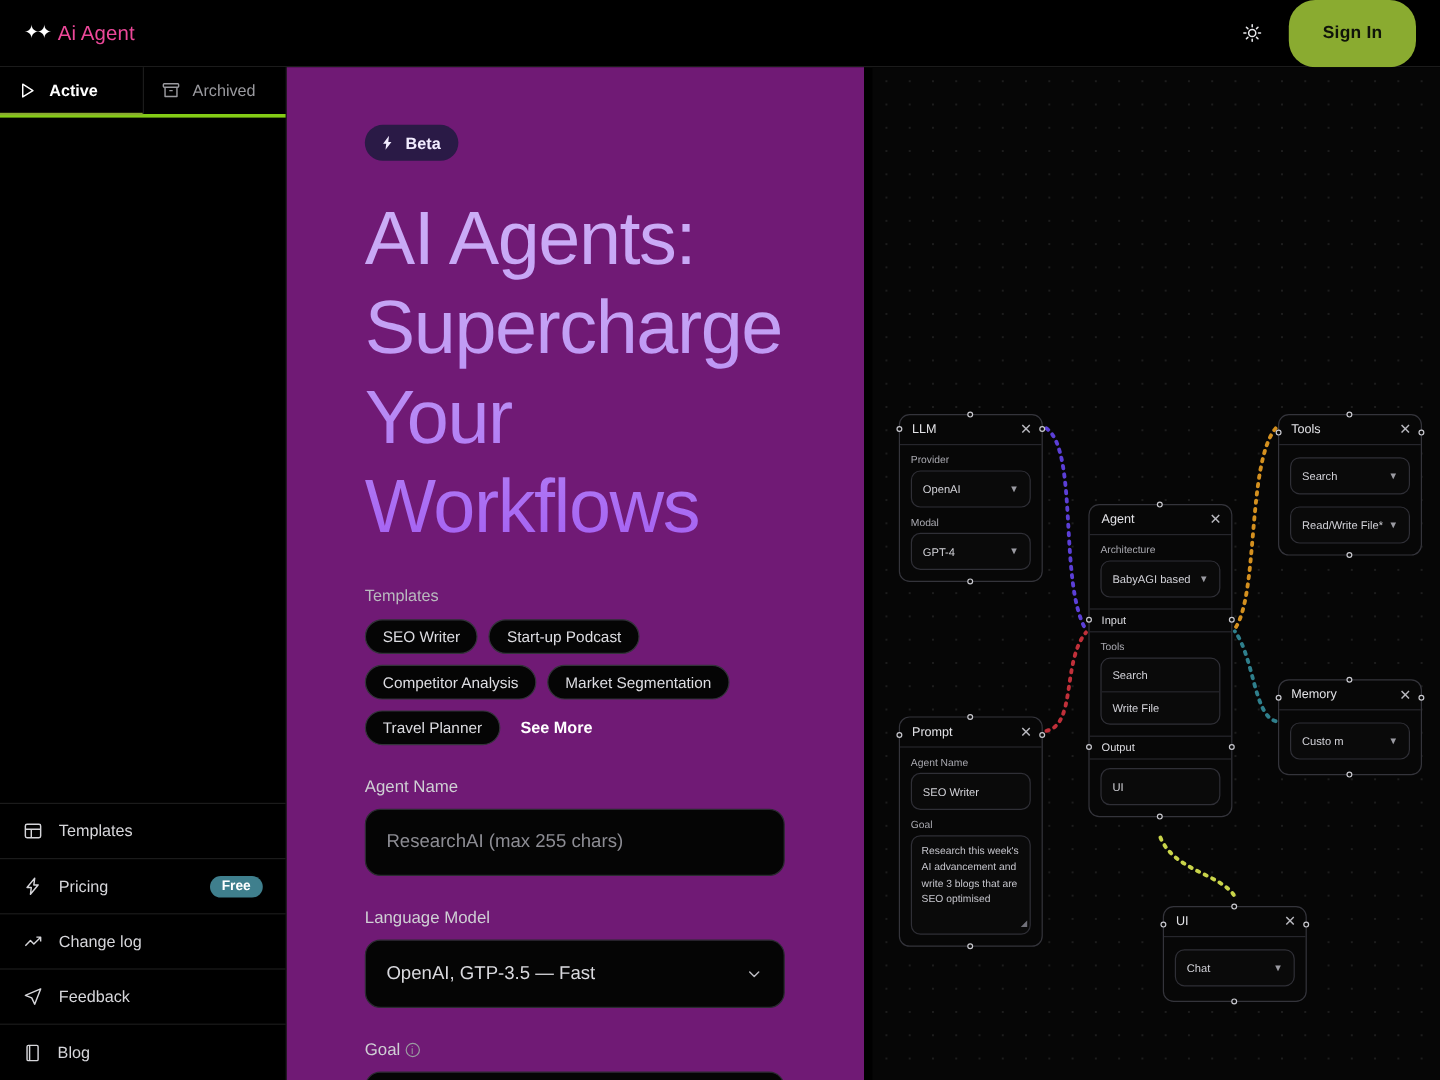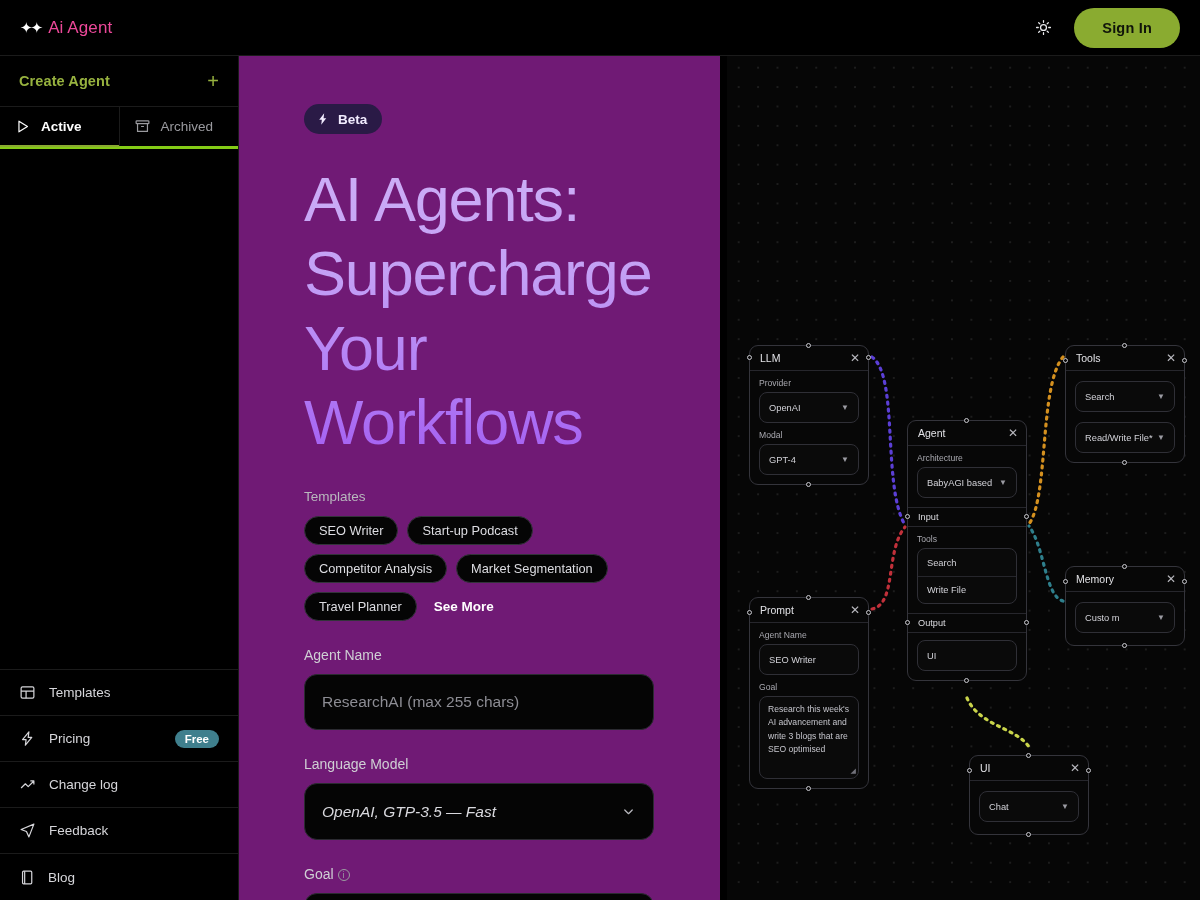--- a/index.html
+++ b/index.html
@@ -22,21 +22,21 @@
   .brand { display: flex; align-items: center; gap: 7px; }
   .brand-sparkles { font-size: 15px; color: #ffffff; letter-spacing: -2px; line-height: 1; }
   .brand-name { font-size: 17px; font-weight: normal; color: #ec4899; letter-spacing: .1px; }
   .topbar-right { display: flex; align-items: center; gap: 14px; }
   .theme-toggle {
     width: 34px; height: 34px; display: flex; align-items: center; justify-content: center;
     background: transparent; border: none; cursor: pointer;
   }
   .btn-signin {
     background: #8aab30; color: #10140a; font-weight: bold; font-size: 14.5px;
-    border: none; border-radius: 22px; height: 40px; padding: 0 28px; cursor: pointer;
+    border: none; border-radius: 22px; height: 56px; padding: 0 28px; cursor: pointer;
     letter-spacing: .2px;
   }
 
   
   .sidebar {
     position: absolute; top: 56px; left: 0; width: 239px; height: 844px;
     background: #000; border-right: 1px solid #1b1b1b;
     display: flex; flex-direction: column;
   }
   .create-agent {
@@ -106,21 +106,21 @@
   }
   .input-box {
     margin-top: 11px; width: 350px; height: 56px; border: 1px solid #2b2b31;
     border-radius: 13px; background: #050505; display: flex; align-items: center;
     padding: 0 17px; font-size: 15.5px; color: #8d8d94; cursor: text;
   }
   .select-box {
     margin-top: 11px; width: 350px; height: 57px; border: 1px solid #2b2b31;
     border-radius: 13px; background: #050505; display: flex; align-items: center;
     justify-content: space-between; padding: 0 17px; font-size: 15.5px;
-    color: #d9d9de; cursor: pointer; font-style: italic;
+    color: #d9d9de; cursor: pointer;
   }
   .textarea-box {
     margin-top: 11px; width: 350px; height: 80px; border: 1px solid #2b2b31;
     border-radius: 13px; background: #050505; padding: 16px 17px;
     font-size: 15.5px; color: #8d8d94; cursor: text; line-height: 1.35;
   }
 
   
   .canvas {
     position: absolute; top: 56px; left: 727px; width: 480px; height: 844px;
@@ -189,24 +189,20 @@
         <svg class="ico" viewBox="0 0 24 24" fill="none" stroke="#e9e9ec" stroke-width="1.8" stroke-linecap="round">
           <circle cx="12" cy="12" r="4.2"></circle>
           <path d="M12 2.2v2.4M12 19.4v2.4M2.2 12h2.4M19.4 12h2.4M5.2 5.2l1.7 1.7M17.1 17.1l1.7 1.7M18.8 5.2l-1.7 1.7M6.9 17.1l-1.7 1.7"></path>
         </svg>
       </div>
       <button class="btn-signin">Sign In</button>
     </div>
   </div>
 
   <div class="sidebar">
-    <div class="create-agent">
-      <span class="create-agent-label">Create Agent</span>
-      <span class="plus-icon">+</span>
-    </div>
 
     <div class="tabs">
       <div class="tab active">
         <svg class="ico" viewBox="0 0 24 24" fill="none" stroke="#ffffff" stroke-width="1.7" stroke-linejoin="round">
           <path d="M7 4.5 19 12 7 19.5z"></path>
         </svg>
         <span>Active</span>
       </div>
       <div class="tab">
         <svg class="ico" viewBox="0 0 24 24" fill="none" stroke="#9a9a9f" stroke-width="1.7" stroke-linejoin="round">

